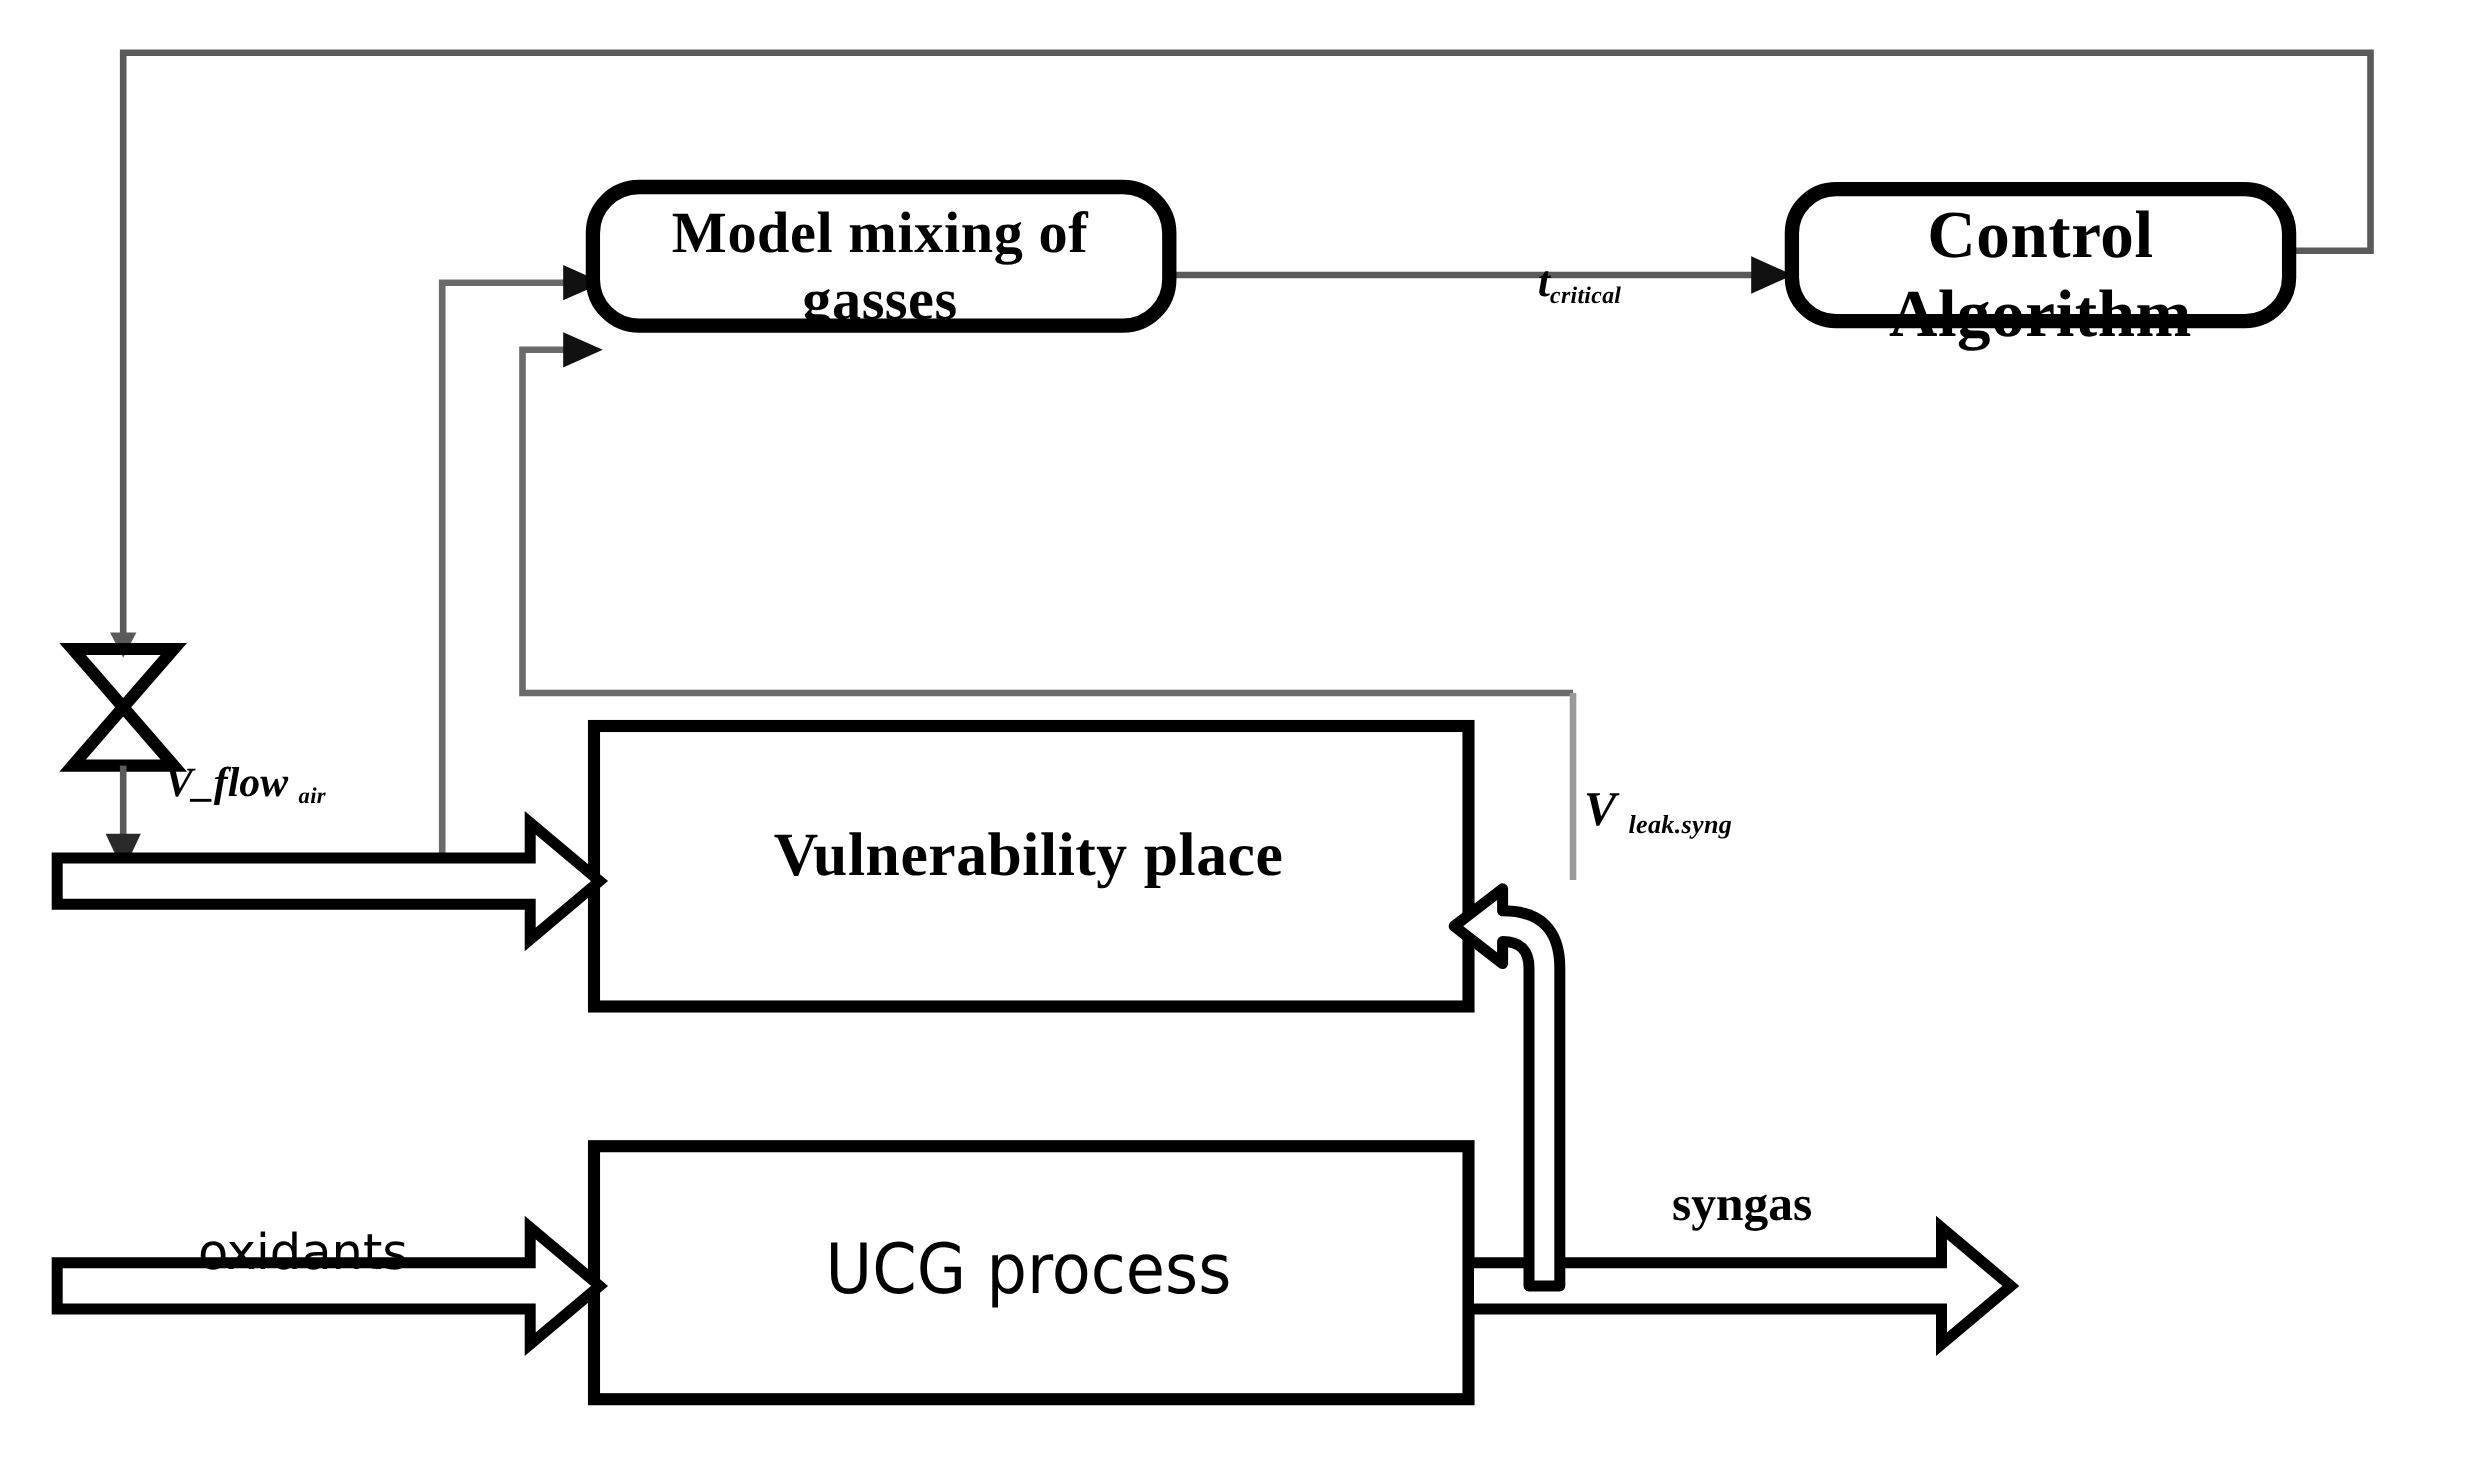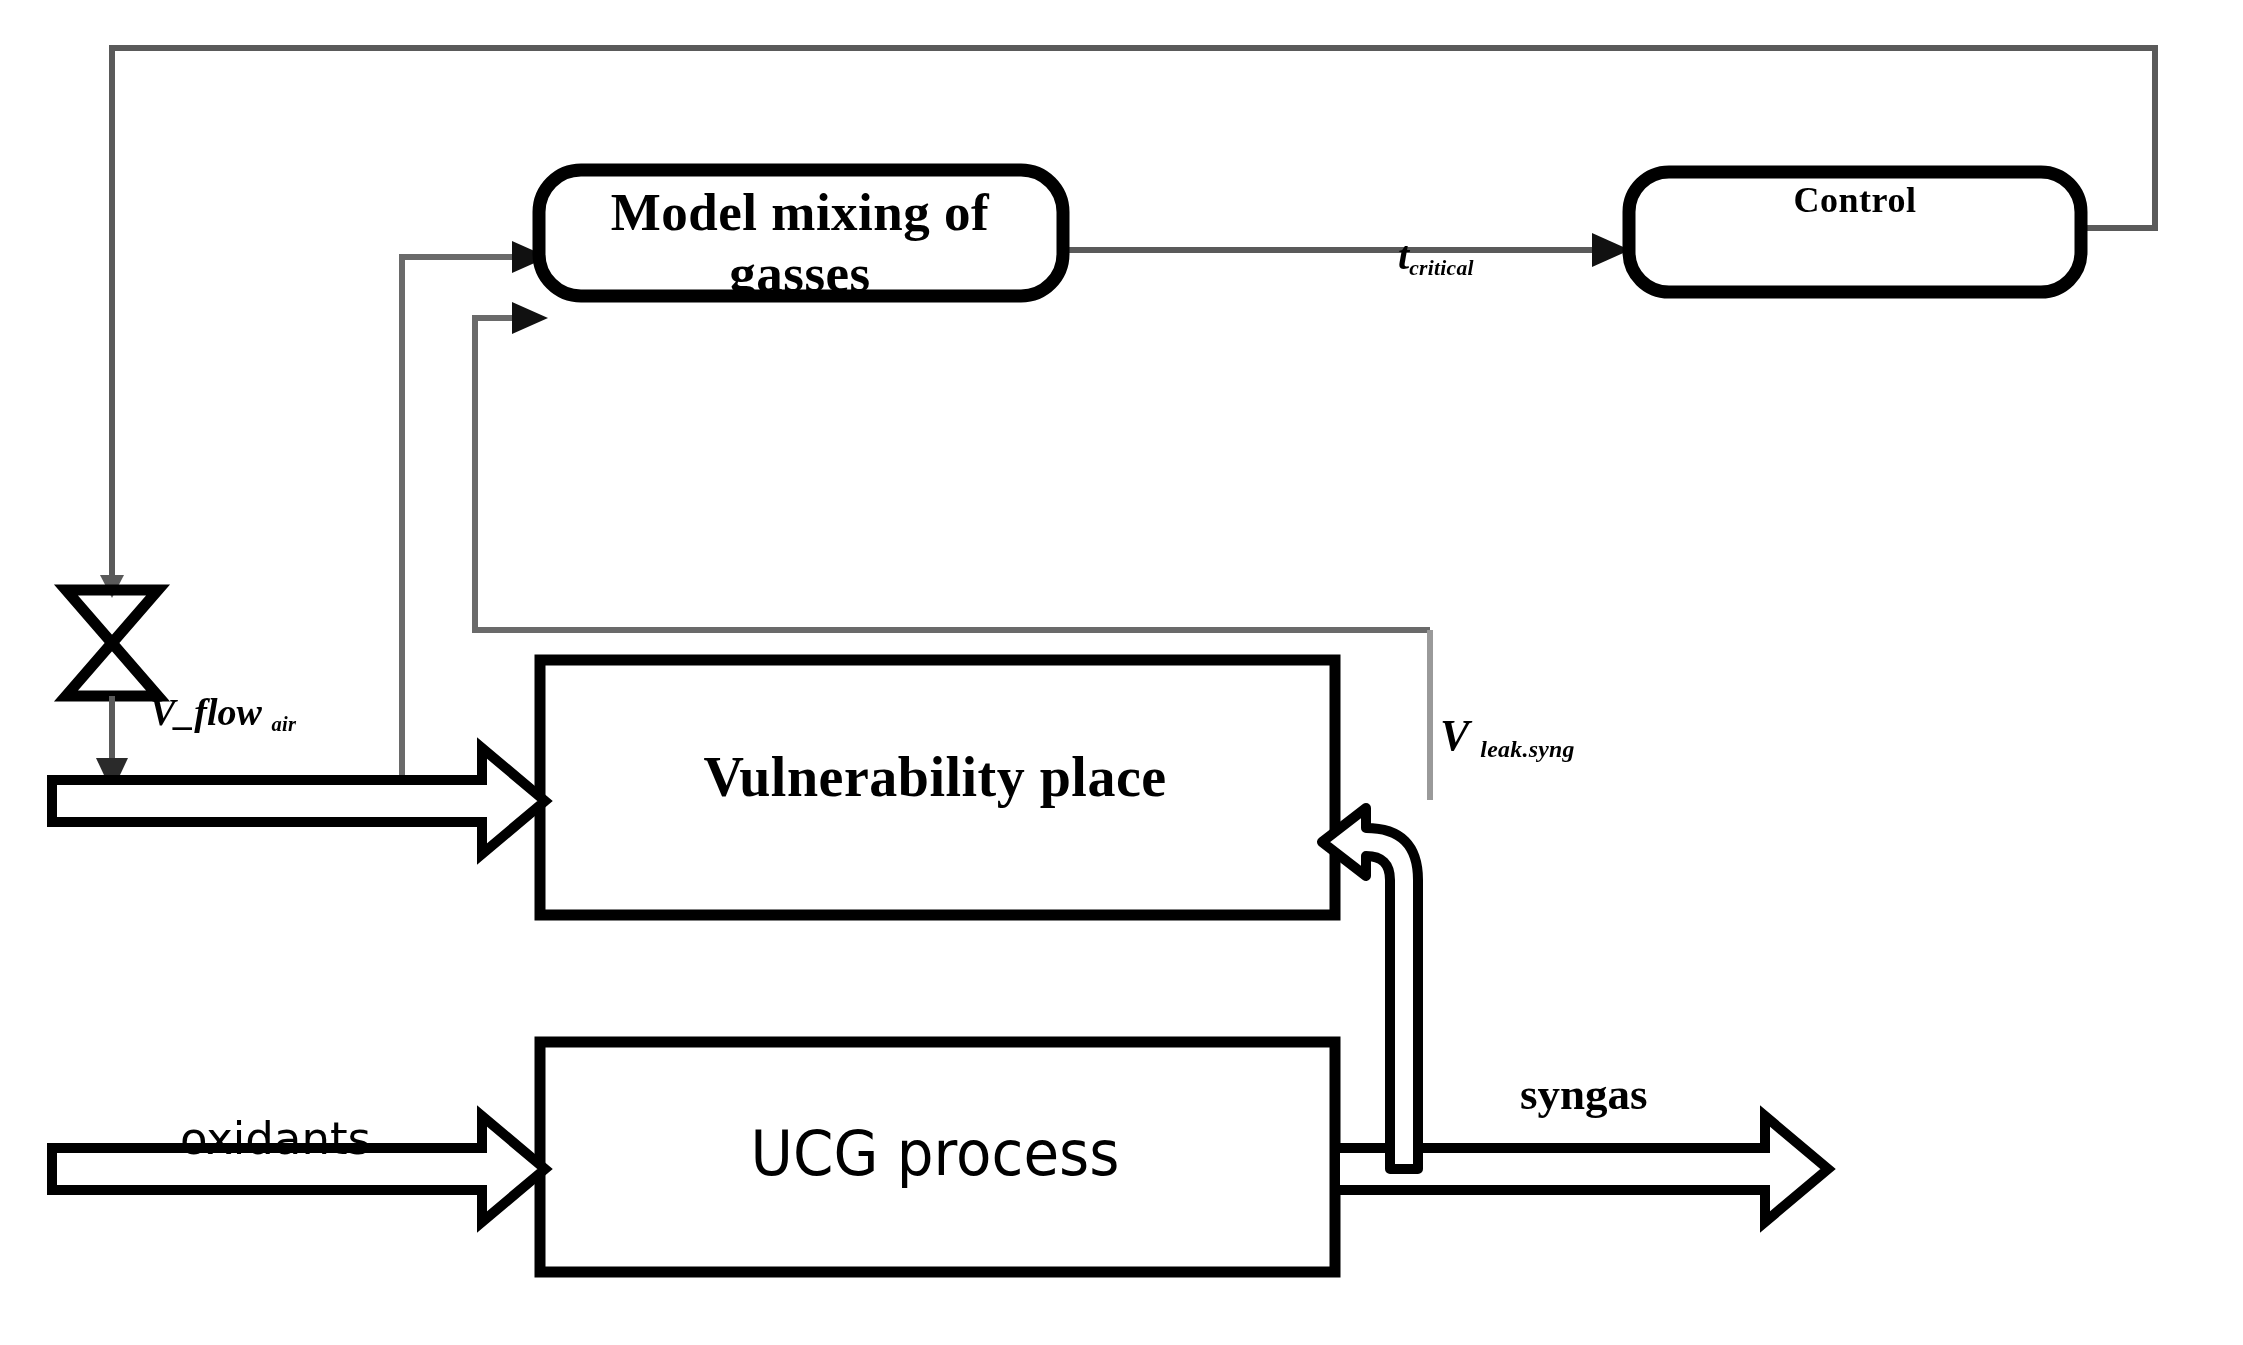--- a/index.html
+++ b/index.html
@@ -46,21 +46,21 @@
     left: 545px;
     top: 182px;
     width: 510px;
     font-size: 53px;
     letter-spacing: 0.5px;
   }
   #label-control-algorithm {
     left: 1630px;
     top: 180px;
     width: 450px;
-    font-size: 36px;
+    font-size: 61px;
     letter-spacing: 0.5px;
   }
   #label-vulnerability {
     left: 545px;
     top: 745px;
     width: 780px;
     font-size: 56px;
     letter-spacing: 0.5px;
   }
   #label-ucg {
@@ -217,20 +217,21 @@
 
   </svg>
 
   <div class="box-label serif-bold" id="label-model-mixing">
     <div>Model mixing of</div>
     <div>gasses</div>
   </div>
 
   <div class="box-label serif-bold" id="label-control-algorithm">
     <div>Control</div>
+    <div>Algorithm</div>
   </div>
 
   <div class="box-label serif-bold" id="label-vulnerability">
     <div>Vulnerability place</div>
   </div>
 
   <div class="box-label sans-cond" id="label-ucg">
     <div>UCG process</div>
   </div>
 

